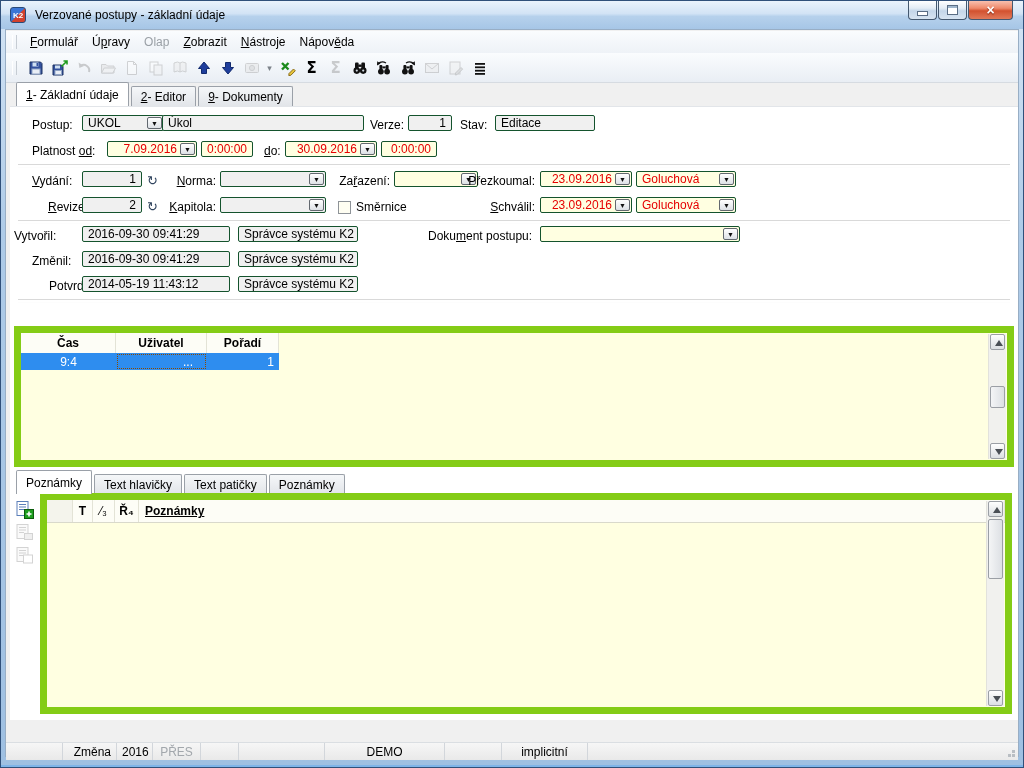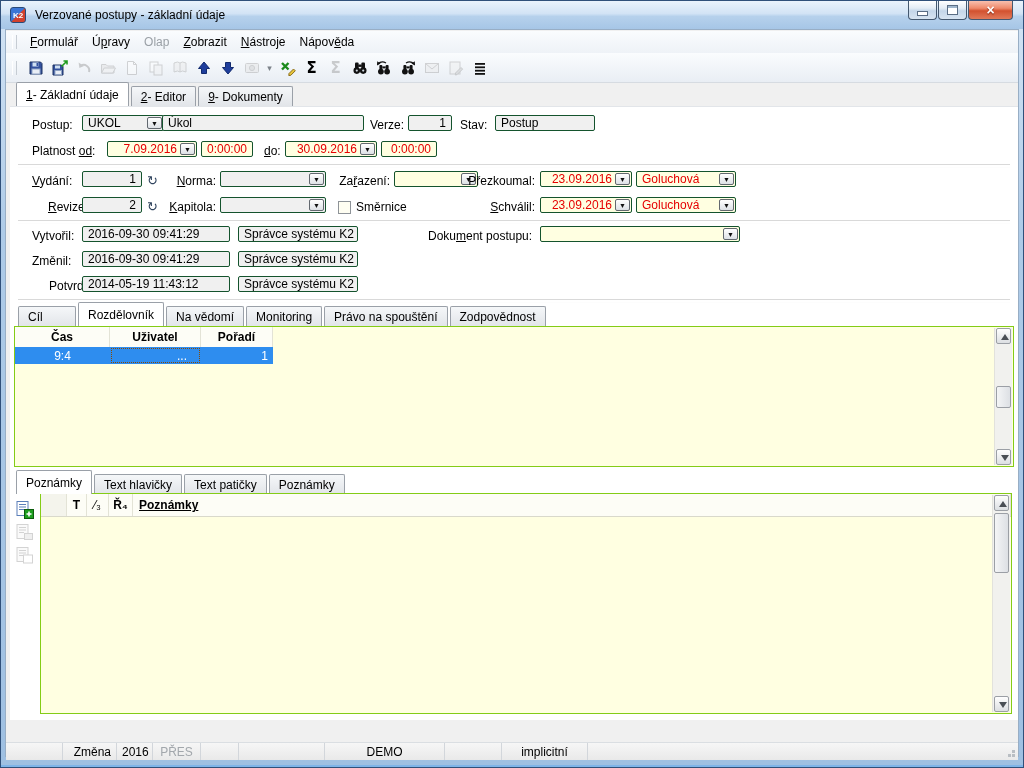--- a/index.html
+++ b/index.html
@@ -40,21 +40,21 @@
   .fld{position:absolute;box-sizing:border-box;height:16px;background:#f0f0f0;border:1px solid #14532d;border-radius:2px;padding:0 5px;display:flex;align-items:center;overflow:hidden;white-space:nowrap}
   .fld.y{background:#ffffe1}
   .fld.red{color:#e60000}
   .fld.ar{justify-content:flex-end}
   .combo{padding-right:19px}
   .cbtn{position:absolute;right:1px;top:1px;bottom:1px;width:15px;box-sizing:border-box;border:1px solid #62686f;border-radius:2px;background:linear-gradient(180deg,#fff,#dde1e6);display:flex;align-items:center;justify-content:center;font-size:7px;color:#111}
   .hist{position:absolute;top:2px;font-size:13px;color:#30445e}
   .chk{position:absolute;width:13px;height:13px;top:4px;background:#fffef2;border:1px solid #8e9398;box-sizing:border-box}
   .sep{position:absolute;left:8px;right:8px;height:2px;border-top:1px solid #d9d9d9;border-bottom:1px solid #fdfdfd}
   
-  .gridbox{position:absolute;border:1px solid #84cc16;background:#ffffe1;box-sizing:border-box}
+  .gridbox{position:absolute;border:7px solid #84cc16;background:#ffffe1;box-sizing:border-box}
   .ghead{position:absolute;top:0;left:0;height:20px;display:flex;background:#fdfdf6;border-bottom:1px solid #d9d9cb}
   .gcol{box-sizing:border-box;border-right:1px solid #e3e3d6;font-weight:bold;display:flex;align-items:center;justify-content:center;overflow:hidden}
   .grow{position:absolute;top:20px;left:0;height:17px;display:flex;background:#2e8def;color:#fff}
   .gcell{box-sizing:border-box;display:flex;align-items:center;overflow:hidden}
   .focuscell{outline:1px dotted #8a4a00;outline-offset:-2px}
   .vsb{position:absolute;top:1px;bottom:1px;right:1px;width:17px;background:#f1f1ee;border-left:1px solid #e2e2dc}
   .sbtn{position:absolute;left:1px;width:15px;height:16px;box-sizing:border-box;background:linear-gradient(180deg,#fefefe,#dcdfe2);border:1px solid #9b9fa5;border-radius:2px}
   .sbtn:after{content:"";position:absolute;left:3.5px;border-left:4px solid transparent;border-right:4px solid transparent}
   .sbtn.up:after{top:5px;border-bottom:6px solid #4a4f55}
   .sbtn.dn:after{top:5px;border-top:6px solid #4a4f55}
@@ -262,21 +262,21 @@
           </div>
         <div class="fld" style="left:152px;width:202px">
             <span>Úkol</span>
           </div>
         <span class="lbl" style="left:360px">Verze:</span>
         <div class="fld ar" style="left:398px;width:44px">
             <span>1</span>
           </div>
         <span class="lbl" style="left:450px">Stav:</span>
         <div class="fld" style="left:485px;width:100px">
-            <span>Postup</span>
+            <span>Editace</span>
           </div>
       </div>
 
       <div class="frow" style="top:34px">
         <span class="lbl" style="left:22px"><span>Platnost </span><span class="u">od</span><span>:</span></span>
         <div class="fld y red ar combo" style="left:97px;width:90px">
             <span>7.09.2016</span>
             <span class="cbtn">▼</span>
           </div>
         <div class="fld y red ar" style="left:191px;width:52px">
@@ -341,21 +341,21 @@
           </div>
         <div class="fld y red combo" style="left:626px;width:100px">
             <span>Goluchová</span>
             <span class="cbtn">▼</span>
           </div>
       </div>
 
       <div class="sep" style="top:113px"></div>
 
       <div class="frow" style="top:119px">
-        <span class="lbl" style="left:22px">Vytvořil:</span>
+        <span class="lbl" style="left:4px">Vytvořil:</span>
         <div class="fld" style="left:72px;width:148px">
             <span>2016-09-30 09:41:29</span>
           </div>
         <div class="fld" style="left:228px;width:120px">
             <span>Správce systému K2</span>
           </div>
         <span class="lbl" style="left:418px"><span>Doku</span><span class="u">m</span><span>ent postupu:</span></span>
         <div class="fld y combo" style="left:530px;width:200px">
             <span></span>
             <span class="cbtn">▼</span>
@@ -375,40 +375,20 @@
         <div class="fld" style="left:72px;width:148px">
             <span>2014-05-19 11:43:12</span>
           </div>
         <div class="fld" style="left:228px;width:120px">
             <span>Správce systému K2</span>
           </div>
       </div>
 
       <div class="sep" style="top:192px"></div>
 
-      <div class="tabstrip" style="top:196px;left:2px">
-        <div class="tab" style="width:38px;justify-content:flex-start">
-            <span>Cíl</span>
-          </div>
-        <div class="tab active">
-            <span>Rozdělovník</span>
-          </div>
-        <div class="tab">
-            <span>Na vědomí</span>
-          </div>
-        <div class="tab">
-            <span>Monitoring</span>
-          </div>
-        <div class="tab">
-            <span>Právo na spouštění</span>
-          </div>
-        <div class="tab">
-            <span>Zodpovědnost</span>
-          </div>
-      </div>
 
       <div class="gridbox" style="left:4px;top:219px;width:1000px;height:141px">
         <div class="ghead" style="width:258px">
           <div class="gcol" style="width:95px">Čas</div>
           <div class="gcol" style="width:91px">Uživatel</div>
           <div class="gcol" style="width:72px">Pořadí</div>
         </div>
         <div class="grow" style="width:258px">
           <div class="gcell" style="width:95px;justify-content:center">9:4</div>
           <div class="gcell focuscell" style="width:91px;justify-content:flex-end;padding-right:14px">...</div>

